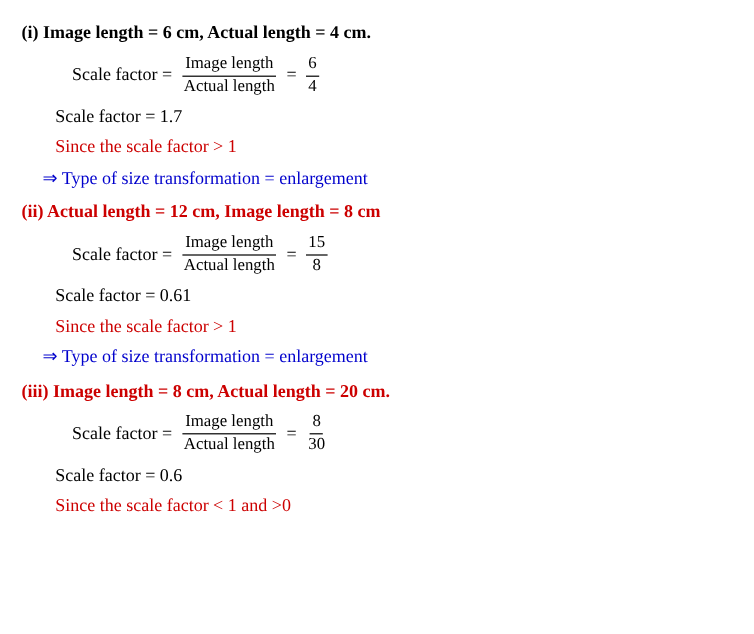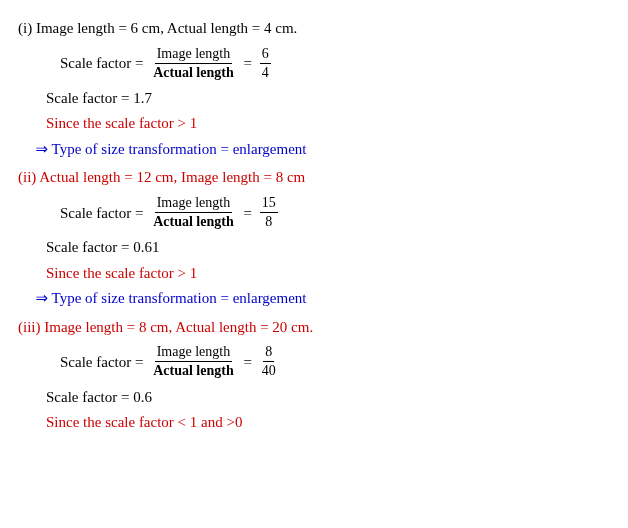--- a/index.html
+++ b/index.html
@@ -33,21 +33,20 @@
     }
     .fraction-num {
       border-bottom: 1px solid #000;
       padding: 0 2px;
       line-height: 1.3;
     }
     .fraction-den {
       text-align: center;
       padding: 0 2px;
       line-height: 1.3;
-      font-weight: bold;
     }
     .sf-line {
       display: flex;
       align-items: center;
       margin: 5px 0 5px 42px;
       line-height: 2;
     }
     .result-num {
       display: inline-flex;
       flex-direction: column;
@@ -58,21 +57,21 @@
     }
     .result-num .top {
       border-bottom: 1px solid #000;
       padding: 0 2px;
       line-height: 1.3;
     }
     .result-num .bot {
       padding: 0 2px;
       line-height: 1.3;
     }
-    .part-header { font-weight: normal; }
+    .part-header { font-weight: bold; }
   </style>
 </head>
 <body>
 
 <div>
 
   <div class="problem-block">
     <div class="line part-header" style="color: black;">
       (i) Image length = 6 cm, Actual length = 4 cm.
     </div>
@@ -120,20 +119,20 @@
     </div>
     <div class="sf-line">
       <span>Scale factor&nbsp;=&nbsp;</span>
       <span class="fraction-block">
         <span class="fraction-num">Image length</span>
         <span class="fraction-den">Actual length</span>
       </span>
       <span>&nbsp;=&nbsp;</span>
       <span class="result-num">
         <span class="top">8</span>
-        <span class="bot">40</span>
+        <span class="bot">30</span>
       </span>
     </div>
     <div class="line indent1">Scale factor = 0.6</div>
     <div class="line indent1 red">Since the scale factor &lt; 1 and &gt;0</div>
   </div>
 
 </div>
 
 </body></html>

